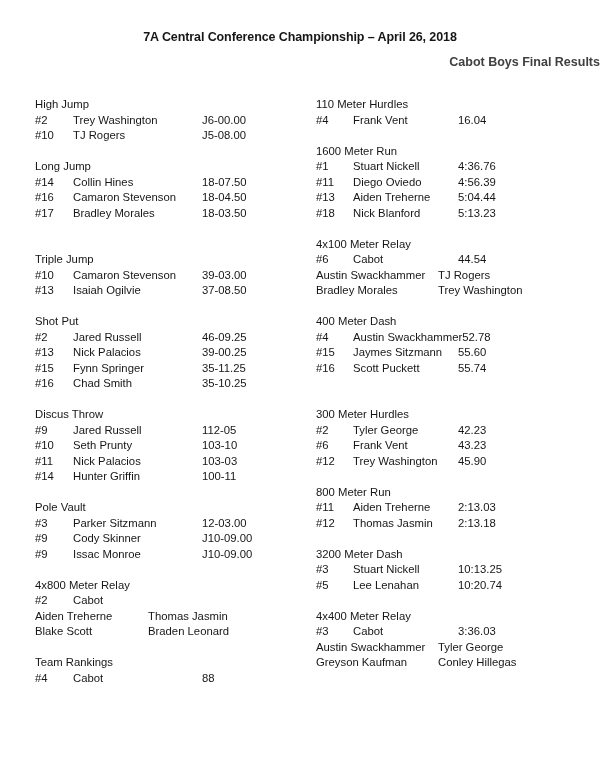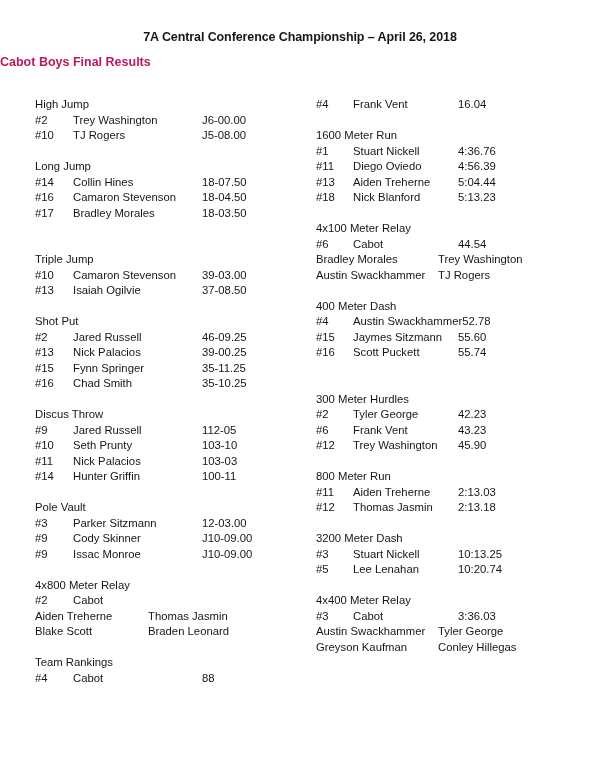--- a/index.html
+++ b/index.html
@@ -14,23 +14,23 @@
     padding-left:44px;
   }
   .doc-title {
     position:absolute; top:30px; left:0; right:0;
     text-align:center;
     font-size:12.5px; font-weight:bold;
     letter-spacing:-0.1px;
   }
   .doc-subtitle {
     position:absolute; top:55px; left:0; right:0;
-    text-align:left;
+    text-align:right;
     font-size:12.5px; font-weight:bold;
-    color:#be185d;
+    color:#404040;
   }
   .col { position:absolute; top:97px; }
   .col-left  { left:35px;  width:270px; }
   .col-right { left:316px; width:275px; }
   .section { margin-bottom:15.5px; }
   .section.gap2 { margin-bottom:31px; }
   .line { height:15.5px; line-height:15.5px; font-size:11.3px; white-space:nowrap; }
   .heading { font-weight:normal; }
   .row { display:flex; }
   .rank { flex:0 0 38px; }
@@ -170,20 +170,21 @@
         <div class="line heading">Team Rankings</div>
         <div class="line row">
           <span class="rank">#4</span>
           <span class="name">Cabot</span>
           <span class="mark">88</span>
         </div>
       </div>
     </div>
   <div class="col col-right">
       <div class="section">
+        <div class="line heading">110 Meter Hurdles</div>
         <div class="line row">
           <span class="rank">#4</span>
           <span class="name">Frank Vent</span>
           <span class="mark">16.04</span>
         </div>
       </div>
       <div class="section">
         <div class="line heading">1600 Meter Run</div>
         <div class="line row">
           <span class="rank">#1</span>
@@ -206,22 +207,22 @@
           <span class="mark">5:13.23</span>
         </div>
       </div>
       <div class="section">
         <div class="line heading">4x100 Meter Relay</div>
         <div class="line row">
           <span class="rank">#6</span>
           <span class="name">Cabot</span>
           <span class="mark">44.54</span>
         </div>
+        <div class="line runners"><span class="runner-a">Austin Swackhammer</span><span class="runner-b">TJ Rogers</span></div>
         <div class="line runners"><span class="runner-a">Bradley Morales</span><span class="runner-b">Trey Washington</span></div>
-        <div class="line runners"><span class="runner-a">Austin Swackhammer</span><span class="runner-b">TJ Rogers</span></div>
       </div>
       <div class="section gap2">
         <div class="line heading">400 Meter Dash</div>
         <div class="line row">
           <span class="rank">#4</span>
           <span class="name">Austin Swackhammer</span>
           <span class="mark">52.78</span>
         </div>
         <div class="line row">
           <span class="rank">#15</span>

